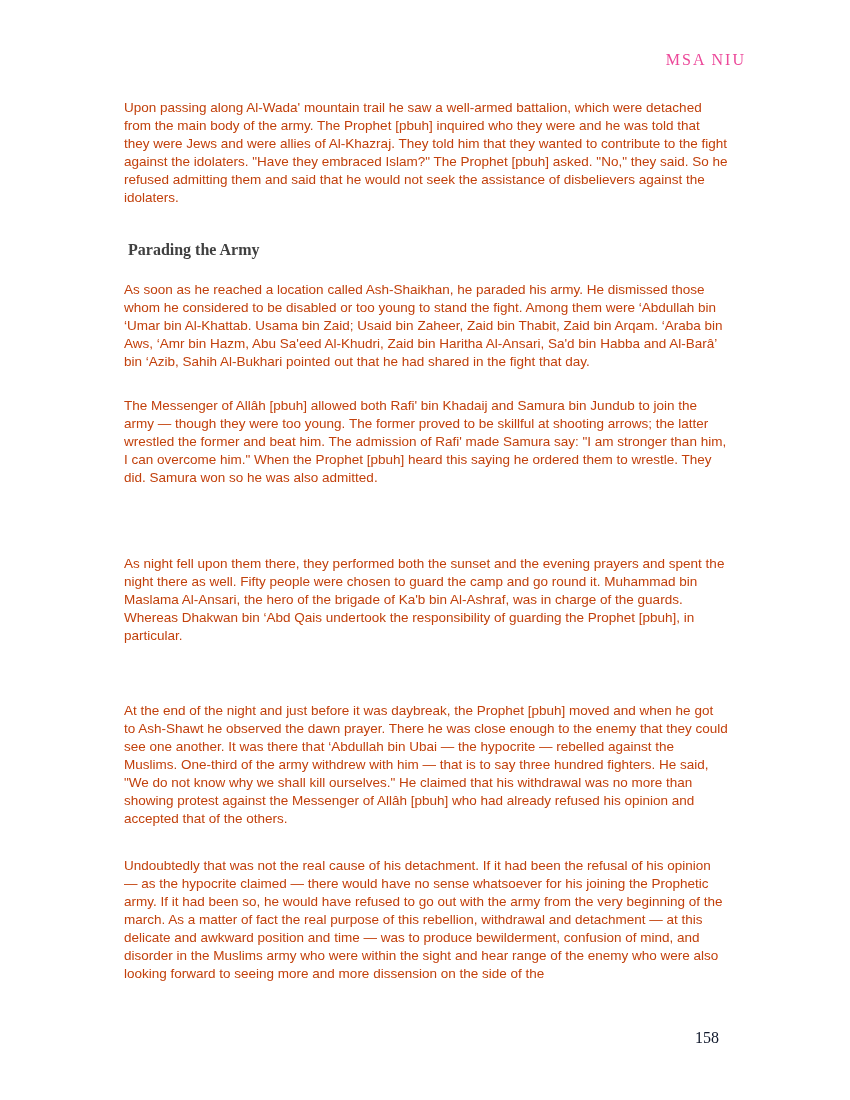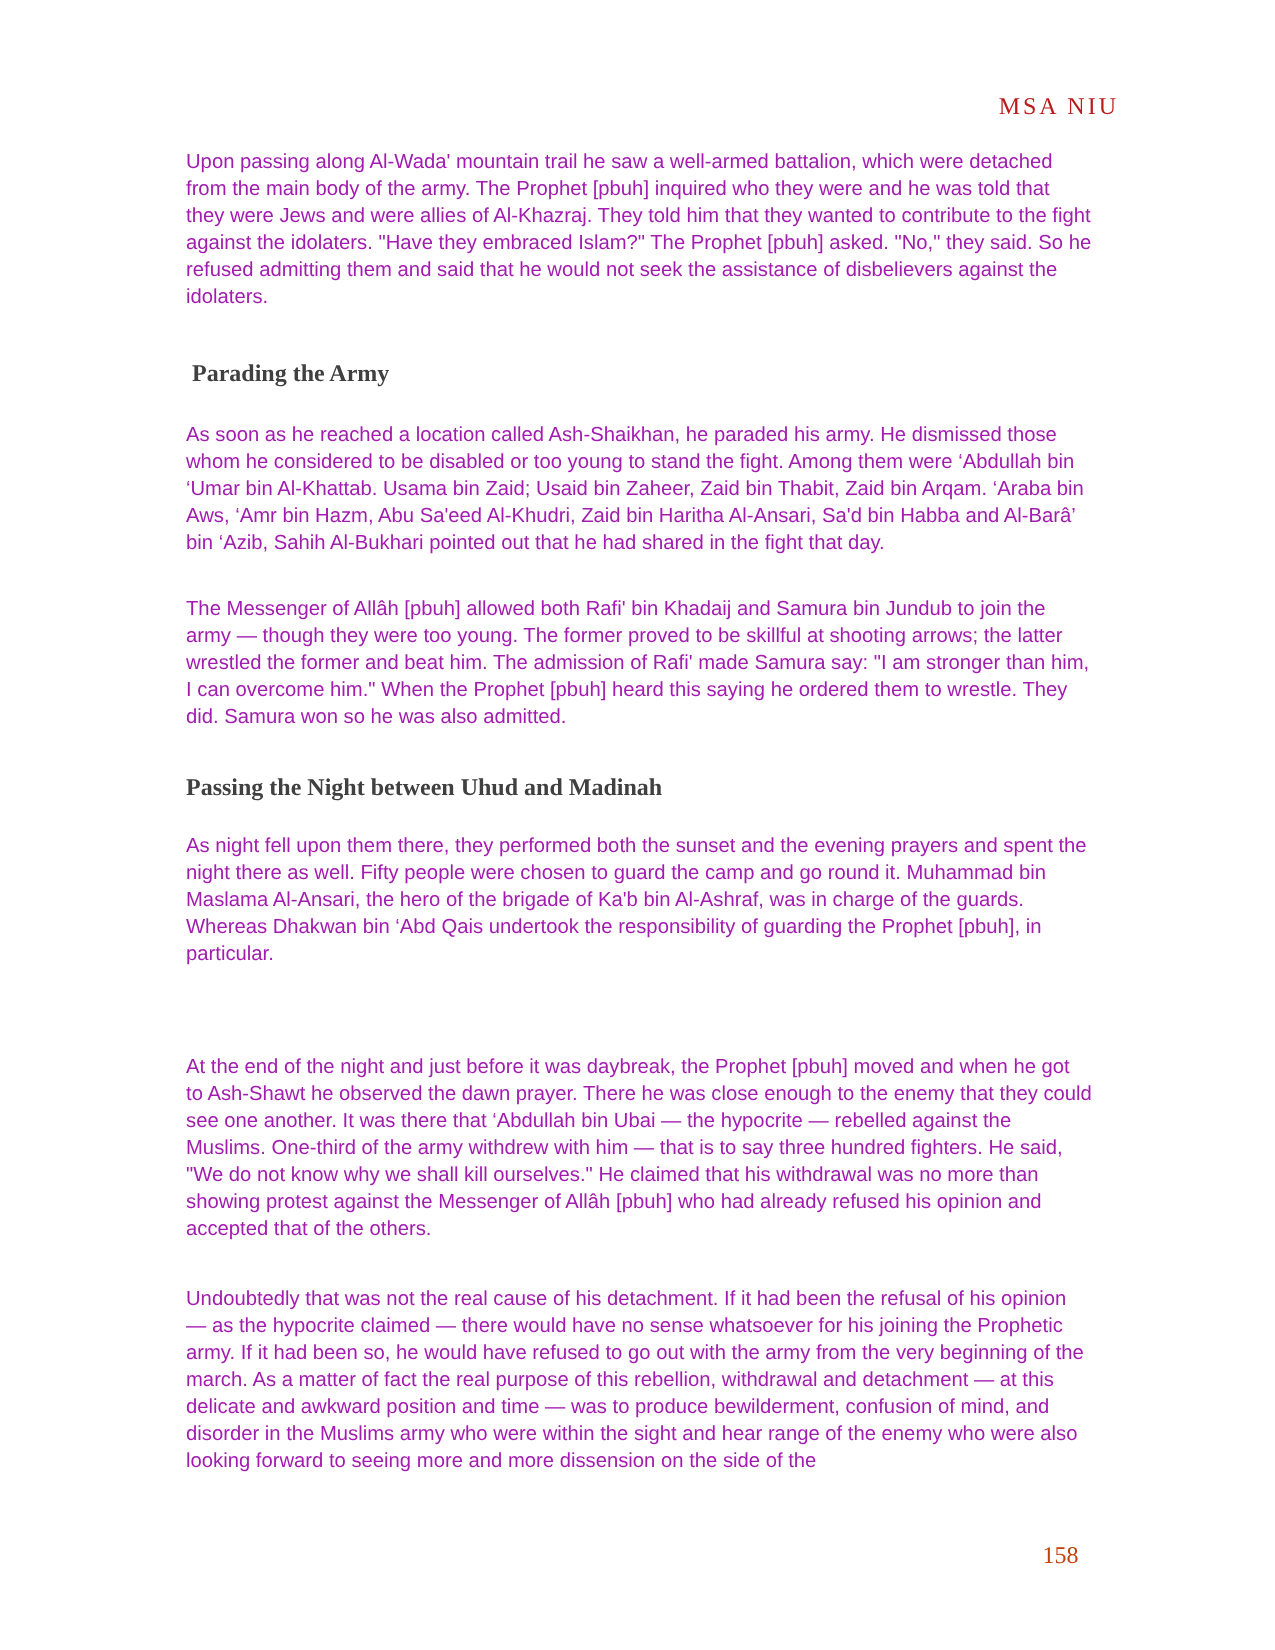--- a/index.html
+++ b/index.html
@@ -12,78 +12,76 @@
     font-family: "Liberation Sans", sans-serif;
     overflow: hidden;
   }
   .page-header {
     position: absolute;
     top: 51px;
     right: 104px;
     font-family: "Liberation Serif", serif;
     font-size: 16px;
     letter-spacing: 2px;
-    color: #b91c1c;
+    color: #ec4899;
     font-weight: normal;
-    margin-top: 12px;
   }
   .content {
     position: absolute;
     left: 124px;
     top: 0;
     width: 604px;
     height: 1100px;
   }
   .body-para {
     position: absolute;
     left: 0;
     width: 604px;
     font-size: 13.5px;
     line-height: 18px;
-    color: #a21caf;
+    color: #c2410c;
     text-align: left;
   }
   .section-heading {
     position: absolute;
     left: 0;
     width: 604px;
     font-family: "Liberation Serif", serif;
     font-weight: bold;
     font-size: 16px;
     line-height: 17px;
     color: #404040;
   }
   .indent-1 { padding-left: 4px; }
   .page-number {
     position: absolute;
     top: 1029px;
     right: 131px;
     font-family: "Liberation Serif", serif;
     font-size: 16px;
-    color: #c2410c;
+    color: #0f172a;
   }
 </style>
 </head>
 <body>
 
 <div class="page">
 
   <div class="page-header">MSA NIU</div>
 
   <div class="content">
 
     <p class="body-para" style="top:99px">Upon passing along Al-Wada' mountain trail he saw a well-armed battalion, which were detached from the main body of the army. The Prophet [pbuh] inquired who they were and he was told that they were Jews and were allies of Al-Khazraj. They told him that they wanted to contribute to the fight against the idolaters. "Have they embraced Islam?" The Prophet [pbuh] asked. "No," they said. So he refused admitting them and said that he would not seek the assistance of disbelievers against the idolaters.</p>
 
     <h2 class="section-heading indent-1" style="top:241px">Parading the Army</h2>
 
     <p class="body-para" style="top:281px">As soon as he reached a location called Ash-Shaikhan, he paraded his army. He dismissed those whom he considered to be disabled or too young to stand the fight. Among them were ‘Abdullah bin ‘Umar bin Al-Khattab. Usama bin Zaid; Usaid bin Zaheer, Zaid bin Thabit, Zaid bin Arqam. ‘Araba bin Aws, ‘Amr bin Hazm, Abu Sa'eed Al-Khudri, Zaid bin Haritha Al-Ansari, Sa'd bin Habba and Al-Barâ’ bin ‘Azib, Sahih Al-Bukhari pointed out that he had shared in the fight that day.</p>
 
     <p class="body-para" style="top:397px">The Messenger of Allâh [pbuh] allowed both Rafi' bin Khadaij and Samura bin Jundub to join the army — though they were too young. The former proved to be skillful at shooting arrows; the latter wrestled the former and beat him. The admission of Rafi' made Samura say: "I am stronger than him, I can overcome him." When the Prophet [pbuh] heard this saying he ordered them to wrestle. They did. Samura won so he was also admitted.</p>
 
-    <h2 class="section-heading" style="top:517px">Passing the Night between Uhud and Madinah</h2>
 
     <p class="body-para" style="top:555px">As night fell upon them there, they performed both the sunset and the evening prayers and spent the night there as well. Fifty people were chosen to guard the camp and go round it. Muhammad bin Maslama Al-Ansari, the hero of the brigade of Ka'b bin Al-Ashraf, was in charge of the guards. Whereas Dhakwan bin ‘Abd Qais undertook the responsibility of guarding the Prophet [pbuh], in particular.</p>
 
 
     <p class="body-para" style="top:702px">At the end of the night and just before it was daybreak, the Prophet [pbuh] moved and when he got to Ash-Shawt he observed the dawn prayer. There he was close enough to the enemy that they could see one another. It was there that ‘Abdullah bin Ubai — the hypocrite — rebelled against the Muslims. One-third of the army withdrew with him — that is to say three hundred fighters. He said, "We do not know why we shall kill ourselves." He claimed that his withdrawal was no more than showing protest against the Messenger of Allâh [pbuh] who had already refused his opinion and accepted that of the others.</p>
 
     <p class="body-para" style="top:857px">Undoubtedly that was not the real cause of his detachment. If it had been the refusal of his opinion — as the hypocrite claimed — there would have no sense whatsoever for his joining the Prophetic army. If it had been so, he would have refused to go out with the army from the very beginning of the march. As a matter of fact the real purpose of this rebellion, withdrawal and detachment — at this delicate and awkward position and time — was to produce bewilderment, confusion of mind, and disorder in the Muslims army who were within the sight and hear range of the enemy who were also looking forward to seeing more and more dissension on the side of the</p>
 
   </div>
 

